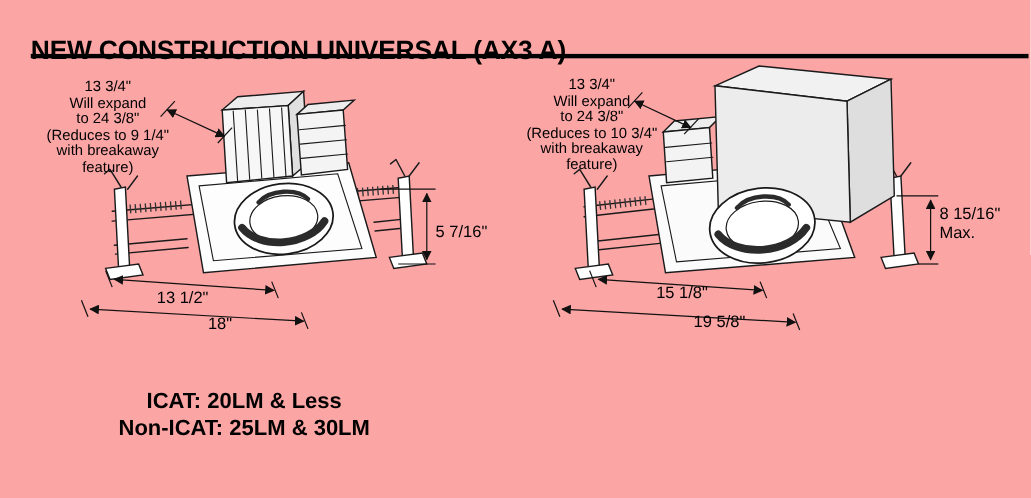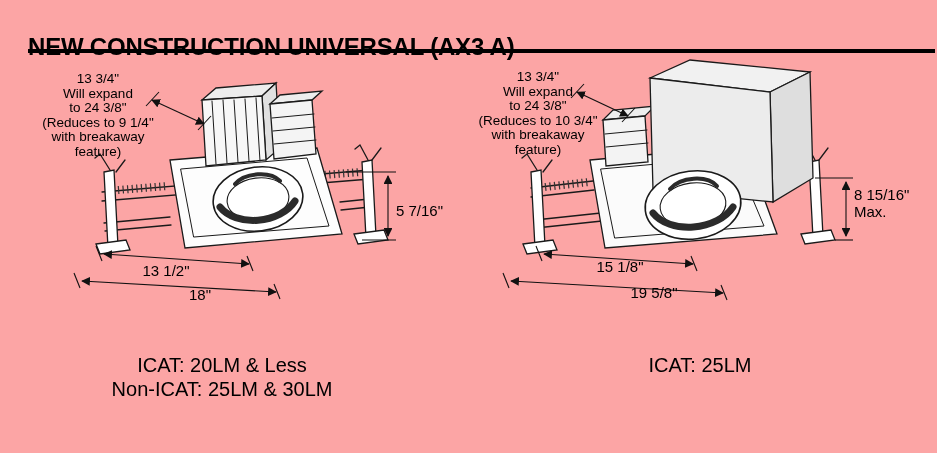--- a/index.html
+++ b/index.html
@@ -16,21 +16,21 @@
   .art { position:absolute; }
   .note {
     position:absolute; font-size:13.5px; line-height:14.5px;
     text-align:center; white-space:pre-line;
   }
   .dim {
     position:absolute; font-size:15px; line-height:17px; white-space:pre-line;
   }
   .dim.center { text-align:center; }
   .caption {
-    position:absolute; font-size:20px; font-weight:normal; line-height:24px;
+    position:absolute; font-size:20px; font-weight:bold; line-height:24px;
     text-align:center; white-space:pre-line;
   }
 </style>
 </head>
 <body>
 
 <div class="page">
 
   <h1 class="title">NEW CONSTRUCTION UNIVERSAL (AX3 A)</h1>
   <div class="rule"></div>
@@ -191,15 +191,14 @@
 with breakaway
 feature)</div>
 
   <div class="dim" style="left:854px; top:186px;">8 15/16"
 Max.</div>
 
   <div class="dim center" style="left:572px; top:258px; width:96px;">15 1/8"</div>
 
   <div class="dim center" style="left:606px; top:284px; width:96px;">19 5/8"</div>
 
-  <div class="caption" style="left:588px; top:353px; width:224px;">ICAT: 25LM</div>
 
 </div>
 
 </body></html>

